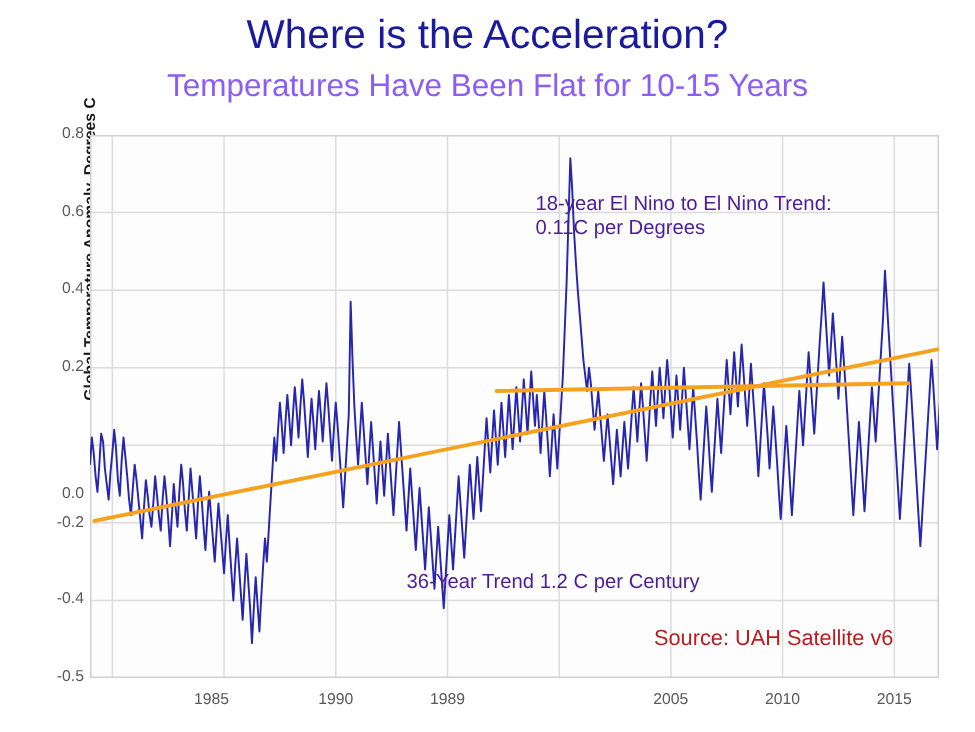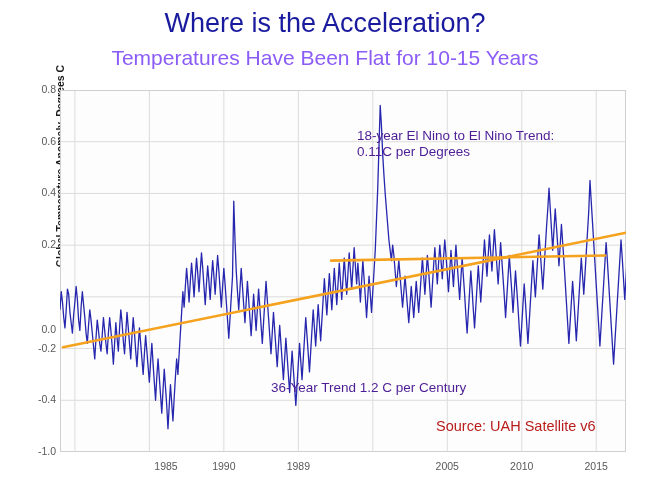--- a/index.html
+++ b/index.html
@@ -101,32 +101,32 @@
 <body>
 
 <div id="page">
 
   <div id="title-main">Where is the Acceleration?</div>
   <div id="title-sub">Temperatures Have Been Flat for 10-15 Years</div>
 
   <div id="ylabel">Global Temperature Anomaly, Degrees C</div>
 
   <div id="ytick-layer">
-      <div class="ytick" style="top: 446px;">-1.0</div>
+      <div class="ytick" style="top: 446px;">-0.5</div>
       <div class="ytick" style="top: 394.286px;">-0.4</div>
       <div class="ytick" style="top: 342.571px;">-0.2</div>
       <div class="ytick" style="top: 308px; margin-top: 16px;">0.0</div>
       <div class="ytick" style="top: 239.143px;">0.2</div>
       <div class="ytick" style="top: 187.429px;">0.4</div>
       <div class="ytick" style="top: 135.714px;">0.6</div>
       <div class="ytick" style="top: 84px;">0.8</div>
     </div>
   <div id="xtick-layer">
       <div class="xtick" style="left: 74.8947px; top: 461px; margin-top: 32px;">1980</div>
-      <div class="xtick" style="left: 166px; top: 461px;">1985</div>
+      <div class="xtick" style="left: 141px; top: 461px;">1985</div>
       <div class="xtick" style="left: 223.842px; top: 461px;">1990</div>
       <div class="xtick" style="left: 298.316px; top: 461px;">1989</div>
       <div class="xtick" style="left: 372.789px; top: 489px; font-family: Liberation Serif, serif;">2000</div>
       <div class="xtick" style="left: 447.263px; top: 461px;">2005</div>
       <div class="xtick" style="left: 521.737px; top: 461px;">2010</div>
       <div class="xtick" style="left: 596.211px; top: 461px;">2015</div>
     </div>
 
   <div id="plot">
     <svg id="plot-svg" width="566" height="362" viewBox="0 0 566 362">

